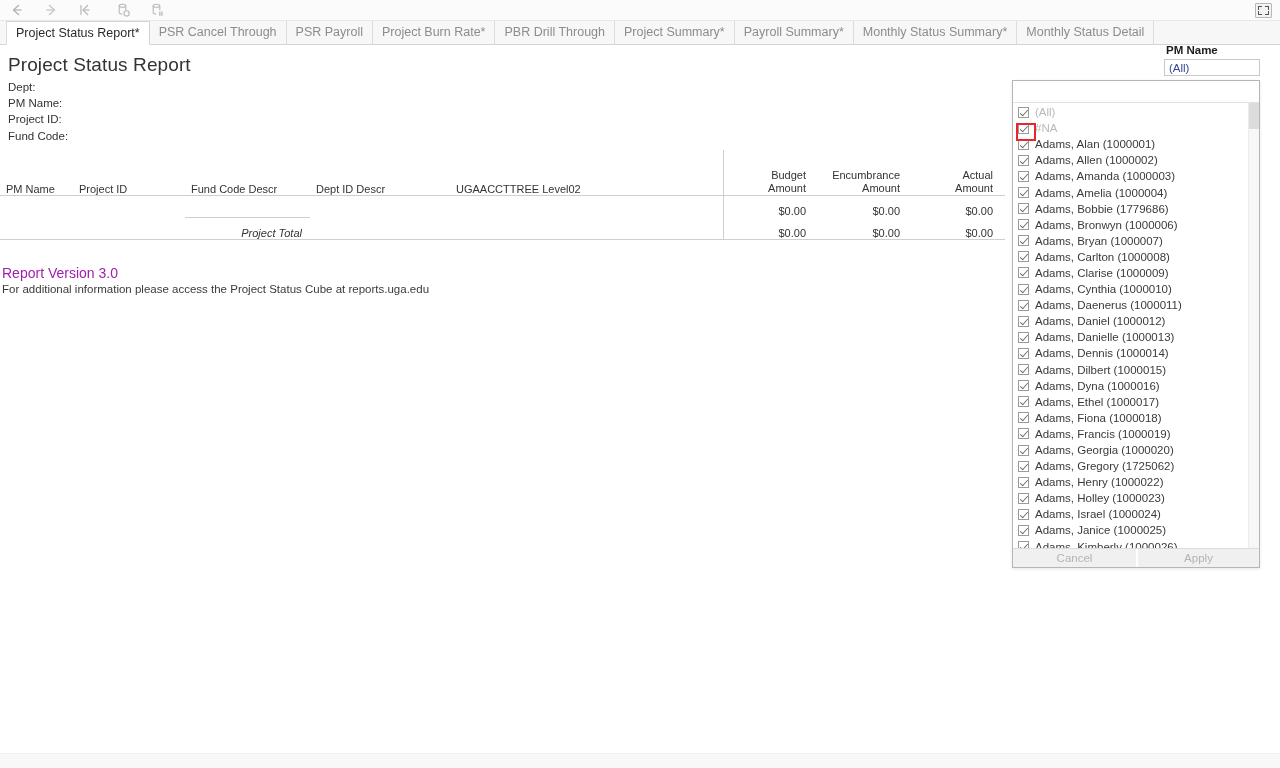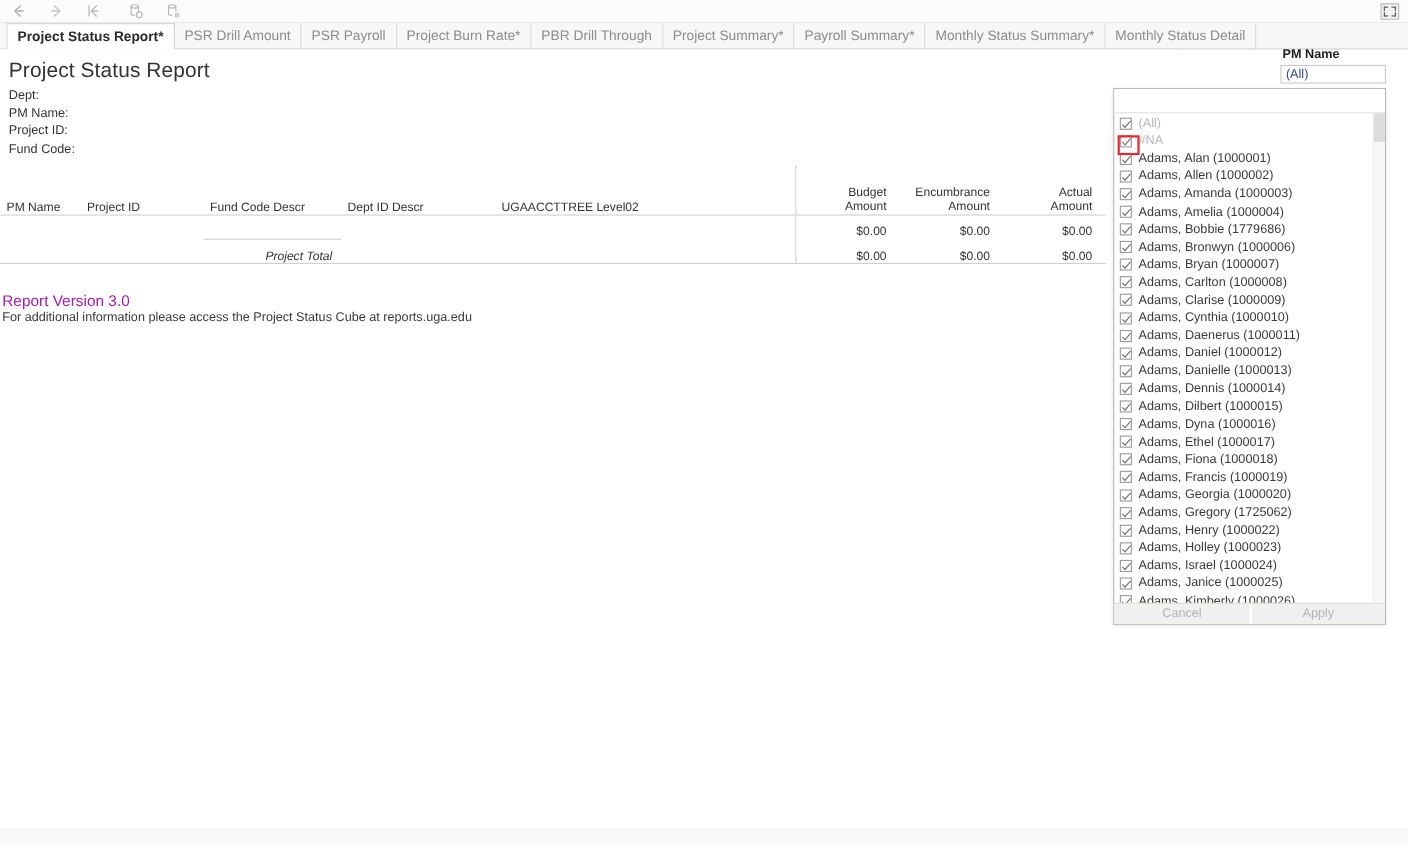--- a/index.html
+++ b/index.html
@@ -75,21 +75,21 @@
     background: #ffffff;
     color: #2b2b2b;
     border: 1px solid #d4d4d4;
     border-bottom: 1px solid #ffffff;
     margin-bottom: -1px;
     height: 24px;
     line-height: 23px;
     position: relative;
     z-index: 3;
   }
-  .tab:first-child { border-left: 1px solid #dcdcdc; font-weight: bold; }
+  .tab:first-child { border-left: 1px solid #dcdcdc; }
 
   
   .sheet {
     position: absolute; left: 0; top: 45px;
     width: 1071px; height: 708px;
     background: #ffffff;
   }
   .report-title {
     position: absolute; left: 8px; top: 9px;
     font-size: 19px; color: #333333; font-weight: normal;
@@ -232,21 +232,21 @@
   }
   .dd-thumb {
     position: absolute; left: 0; top: 0;
     width: 11px; height: 26px;
     background: #dcdcdc;
   }
   .dd-buttons {
     flex: 0 0 19px;
     display: flex;
     border-top: 1px solid #dcdcdc;
-    background: #fef9c3;
+    background: #c2410c;
   }
   .dd-btn {
     flex: 1 1 50%;
     text-align: center;
     font-size: 11.5px;
     line-height: 18px;
     color: #b3b3b3;
     background: #f0f0f0;
     cursor: default;
   }
@@ -309,21 +309,21 @@
         <span class="fs-c fs-tl"></span>
         <span class="fs-c fs-tr"></span>
         <span class="fs-c fs-bl"></span>
         <span class="fs-c fs-br"></span>
       </div>
     </div>
   </div>
 
   <div class="tabbar" id="tabbar">
       <div class="tab active">Project Status Report*</div>
-      <div class="tab">PSR Drill Amount</div>
+      <div class="tab">PSR Cancel Through</div>
       <div class="tab">PSR Payroll</div>
       <div class="tab">Project Burn Rate*</div>
       <div class="tab">PBR Drill Through</div>
       <div class="tab">Project Summary*</div>
       <div class="tab">Payroll Summary*</div>
       <div class="tab">Monthly Status Summary*</div>
       <div class="tab">Monthly Status Detail</div>
     </div>
 
   <div class="sheet">

